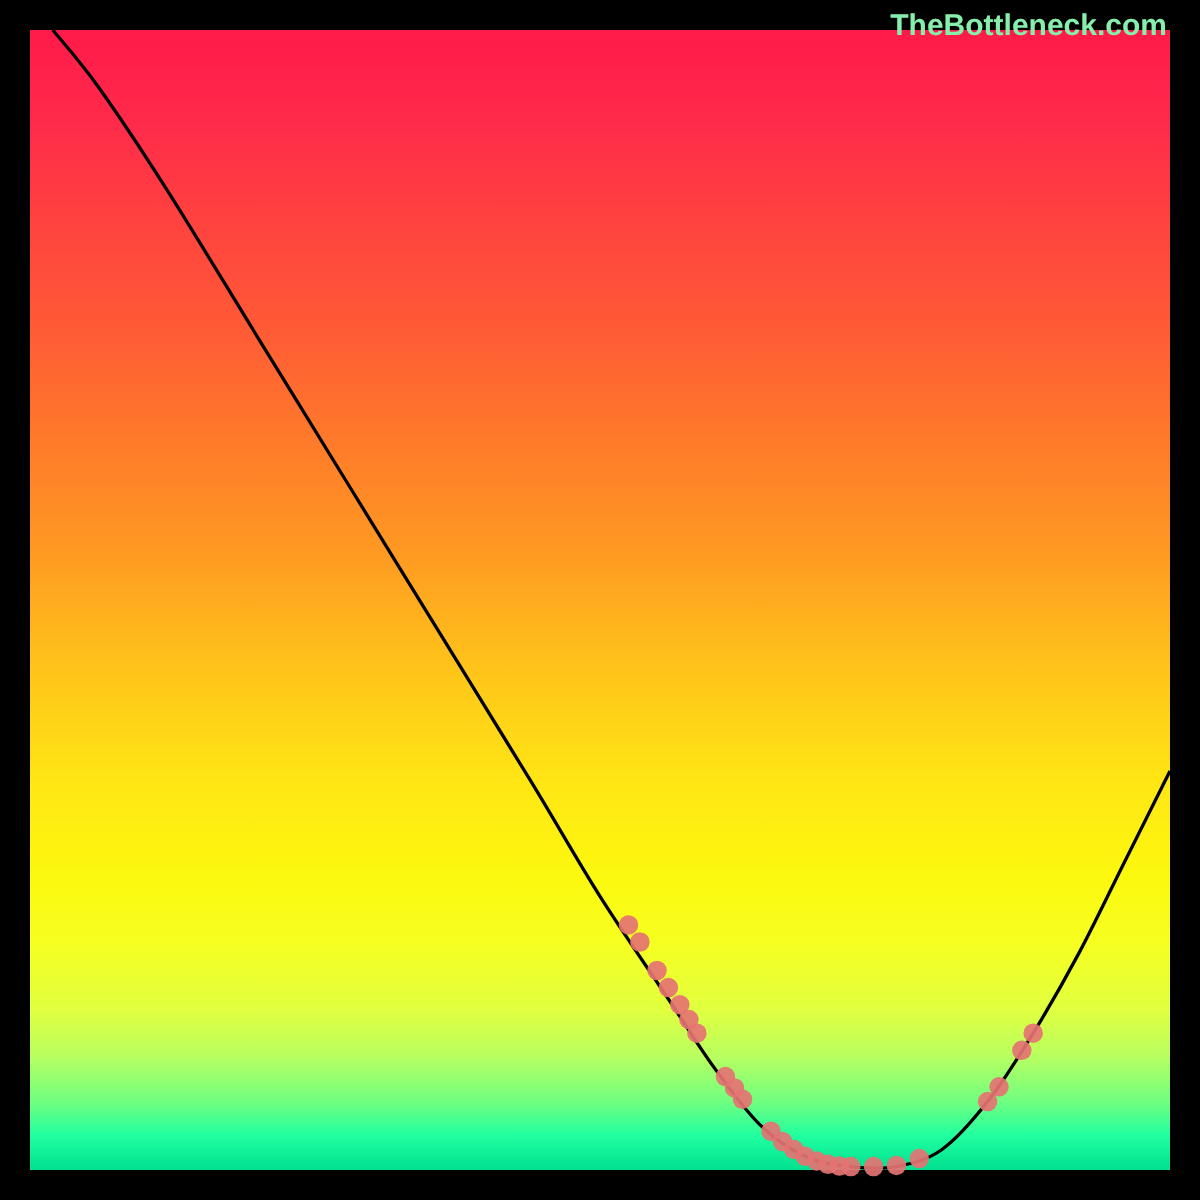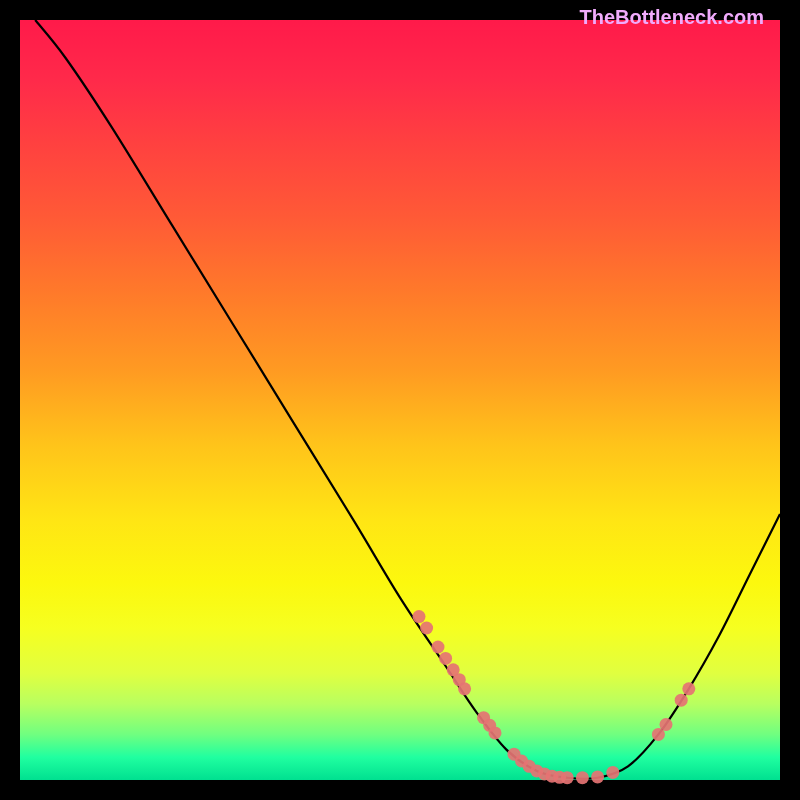--- a/index.html
+++ b/index.html
@@ -6,22 +6,22 @@
   body {
     width: 800px;
     height: 800px;
     background: #000;
     position: relative;
     font-family: Arial, sans-serif;
   }
   .watermark {
     position: absolute;
     top: 6px;
-    right: 36px;
-    color: #f0abfc;
+    right: 22px;
+    color: #86efac;
     font-size: 20px;
     font-weight: bold;
     z-index: 10;
     margin-left: 34px;
   }
   .plot-area {
     position: absolute;
     left: 20px;
     top: 20px;
     width: 760px;

